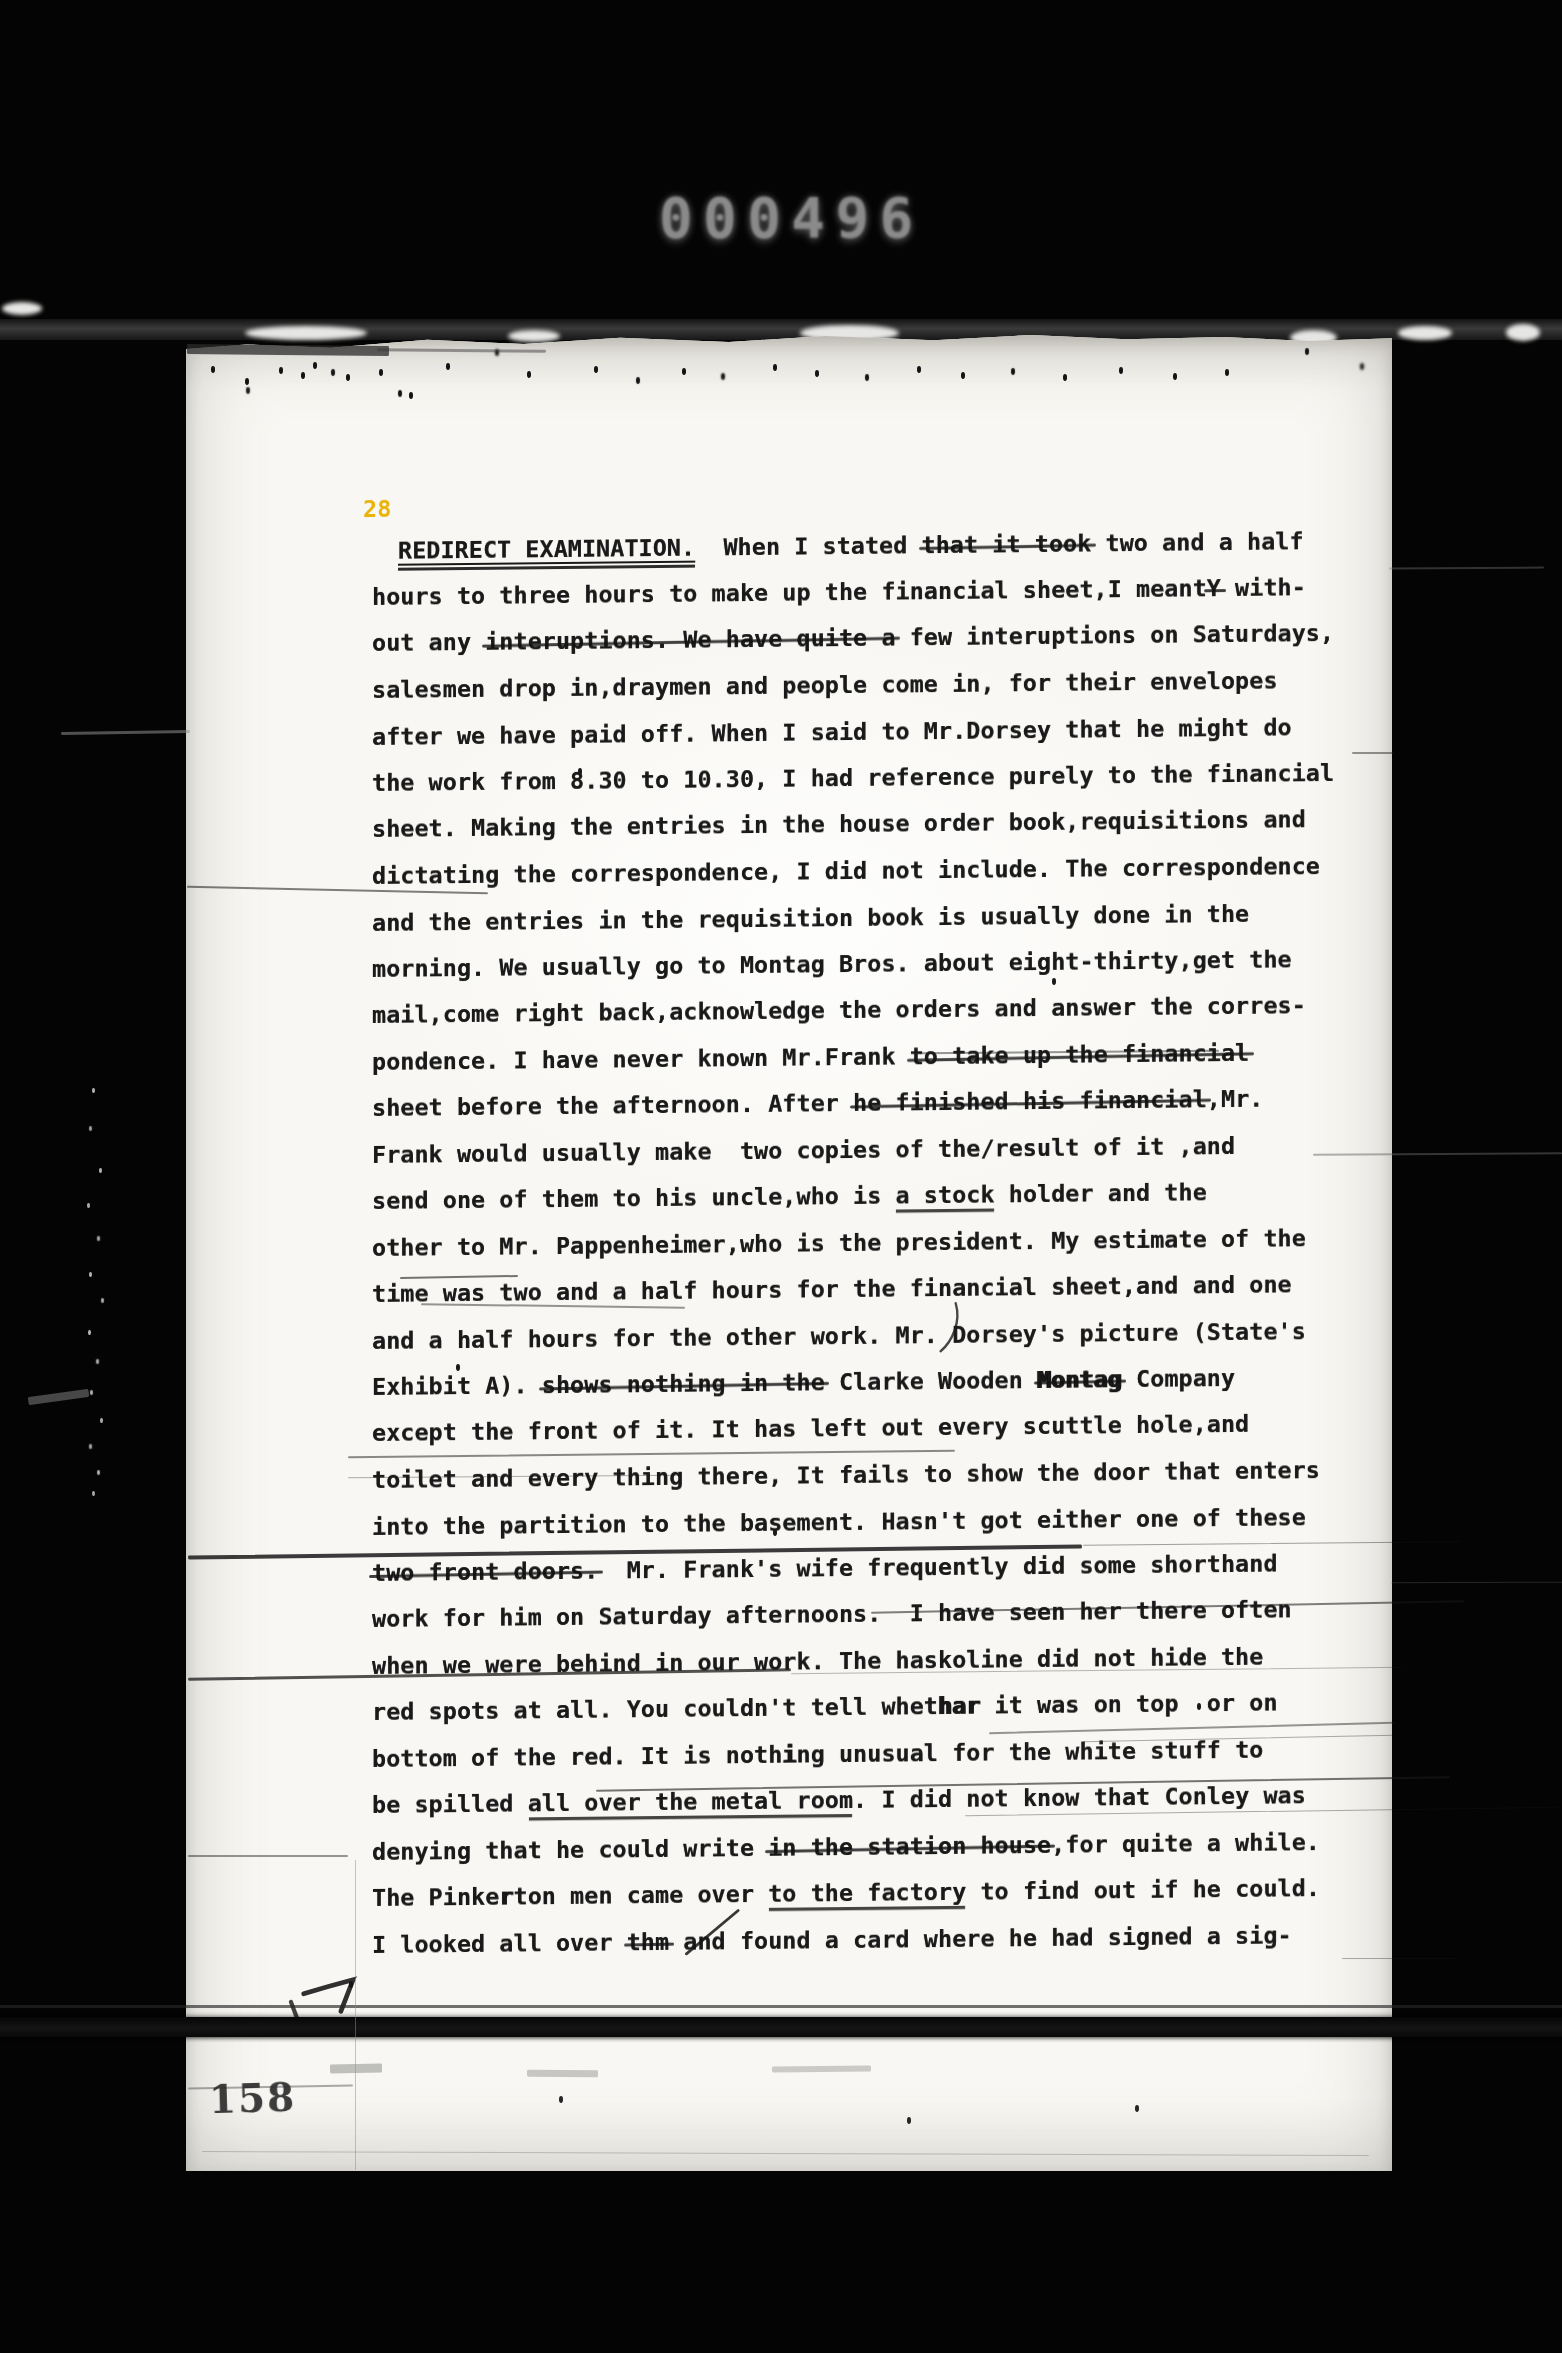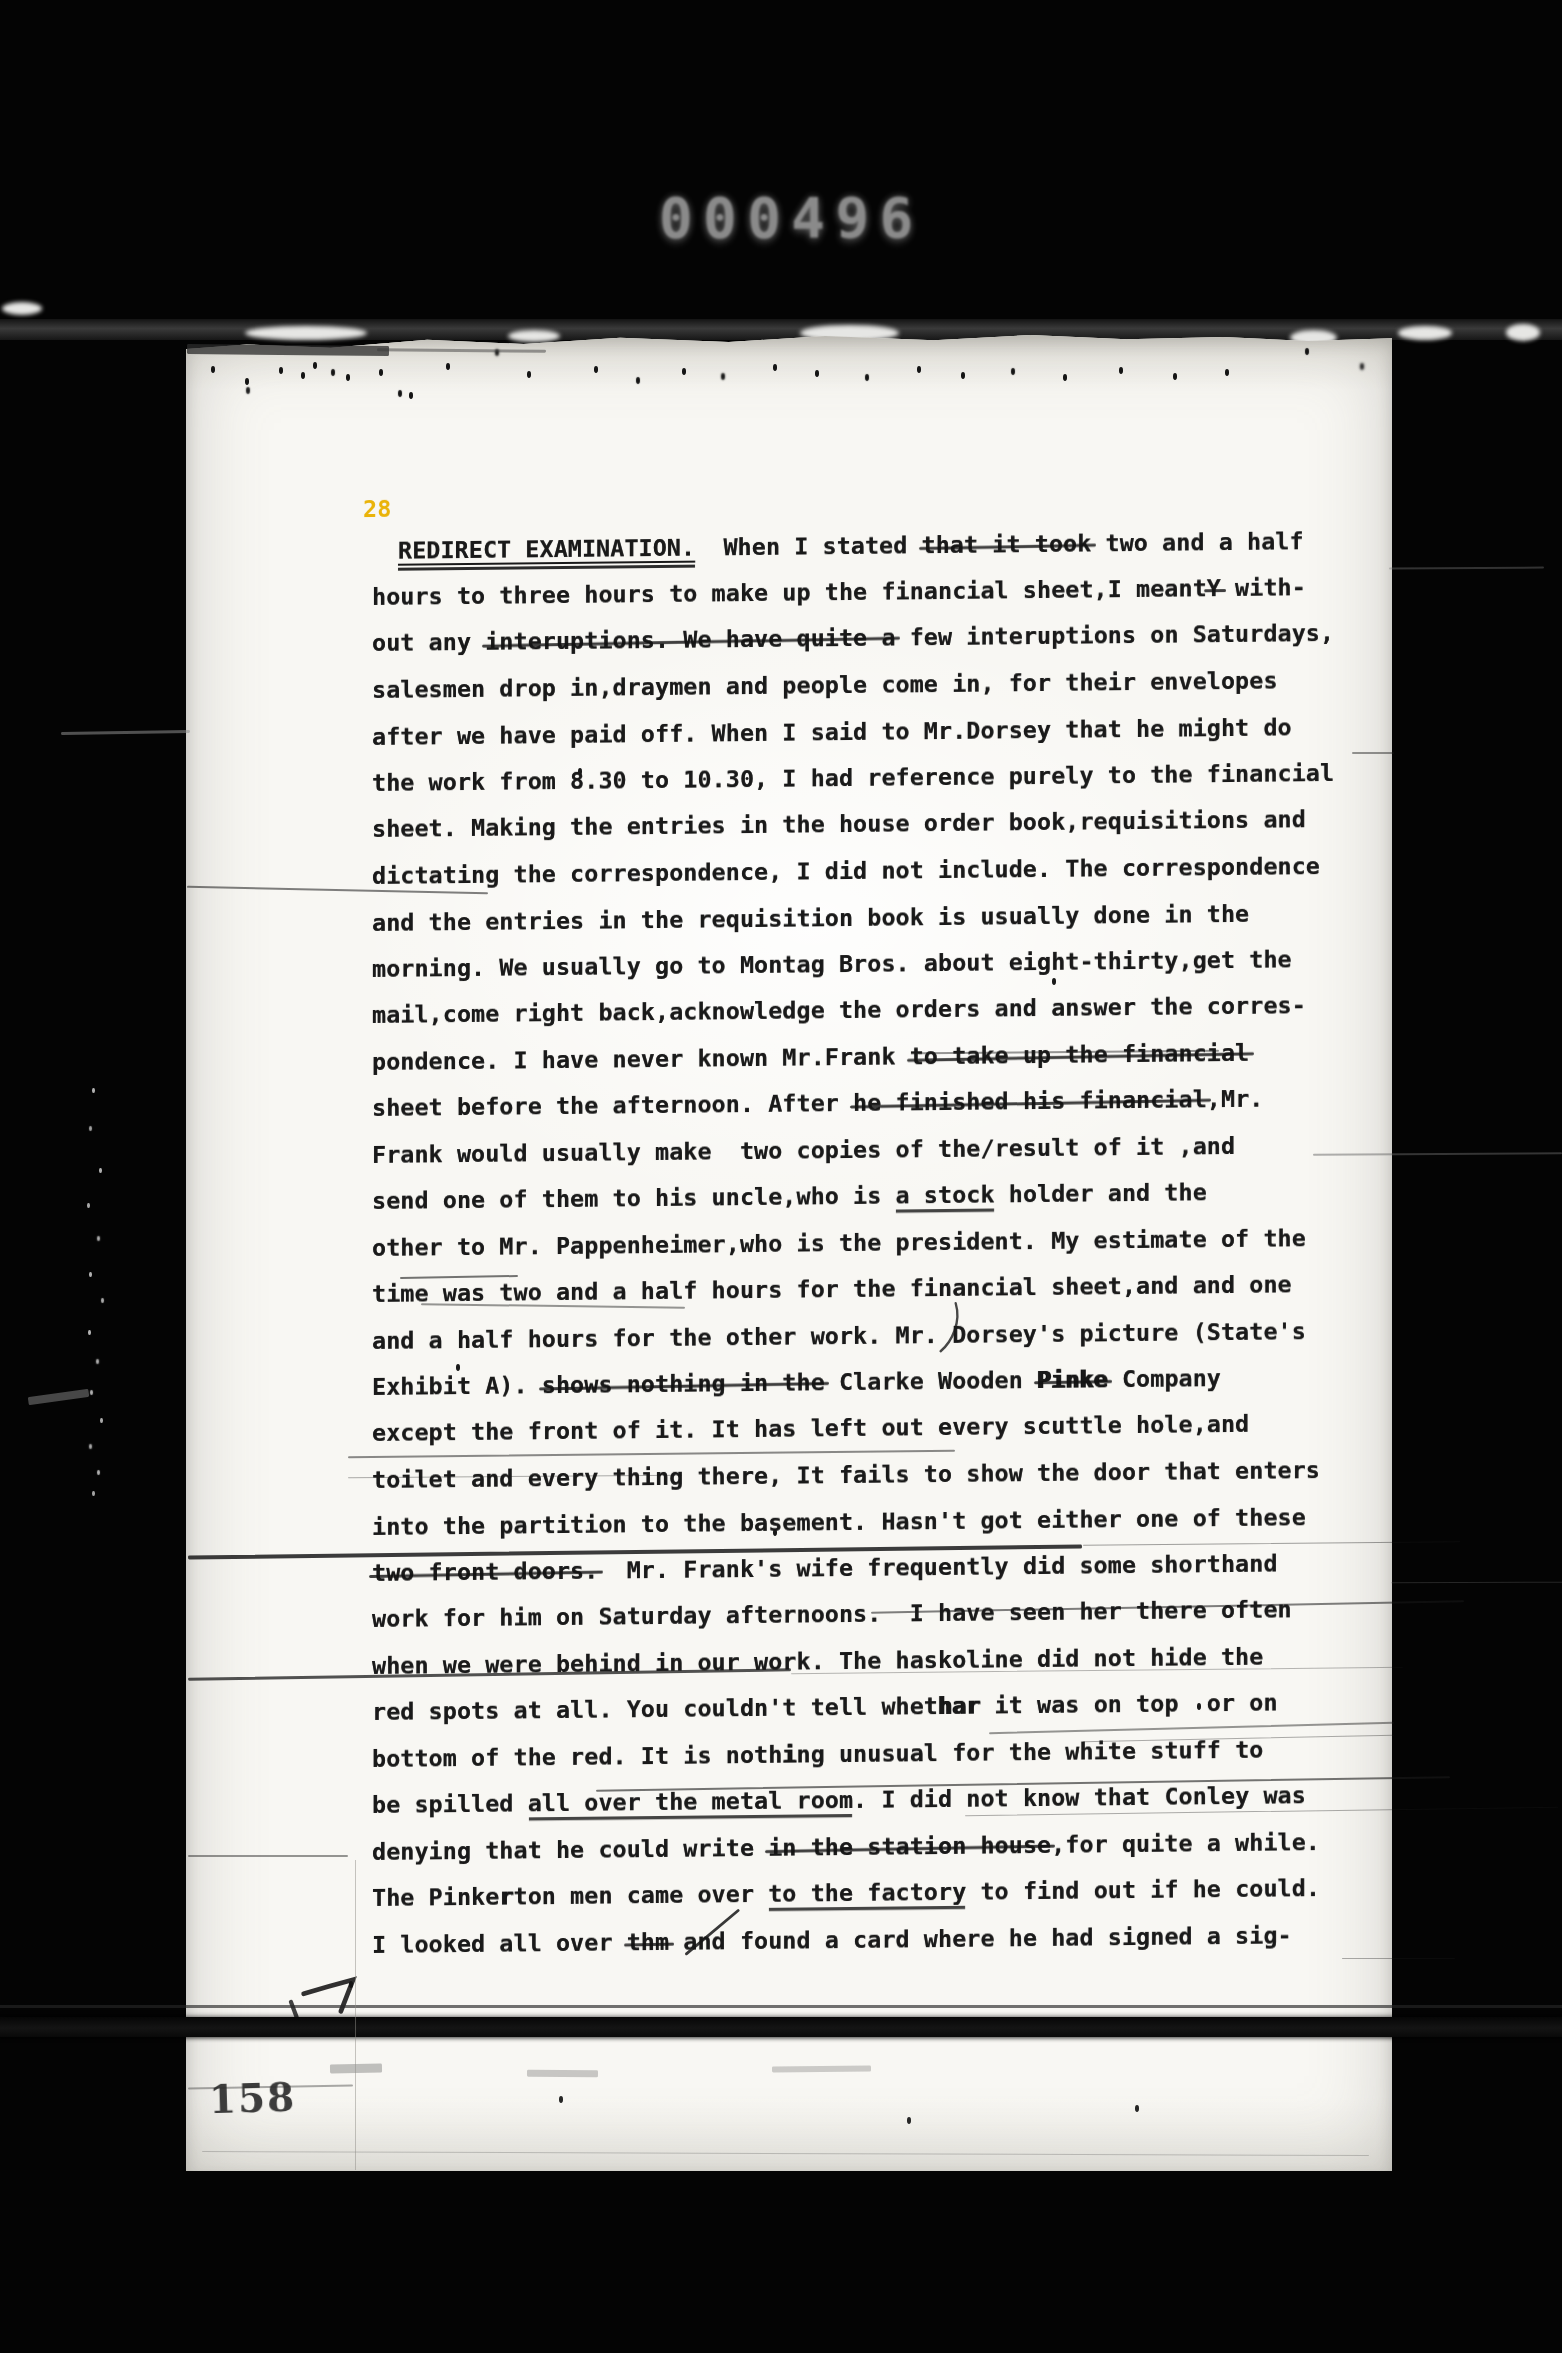--- a/index.html
+++ b/index.html
@@ -120,21 +120,21 @@
     <div class="tline" style="top: 909px; left: 372px;"><span class="seg">and the entries in the requisition book is usually done in the</span></div>
     <div class="tline" style="top: 955px; left: 372px;"><span class="seg">morning. We usually go to Montag Bros. about eight-thirty,get the</span></div>
     <div class="tline" style="top: 1001px; left: 372px;"><span class="seg">mail,come right back,acknowledge the orders and answer the corres-</span></div>
     <div class="tline" style="top: 1048px; left: 372px;"><span class="seg">pondence. I have never known Mr.Frank </span><span class="seg s-x">to take up the financial</span></div>
     <div class="tline" style="top: 1094px; left: 372px;"><span class="seg">sheet before the afternoon. After </span><span class="seg s-x">he finished his financial</span><span class="seg">,Mr.</span></div>
     <div class="tline" style="top: 1141px; left: 372px;"><span class="seg">Frank would usually make  two copies of the/result of it ,and</span></div>
     <div class="tline" style="top: 1187px; left: 372px;"><span class="seg">send one of them to his uncle,who is </span><span class="seg s-u">a stock</span><span class="seg"> holder and the</span></div>
     <div class="tline" style="top: 1234px; left: 372px;"><span class="seg">other to Mr. Pappenheimer,who is the president. My estimate of the</span></div>
     <div class="tline" style="top: 1280px; left: 372px;"><span class="seg">time was two and a half hours for the financial sheet,and and one</span></div>
     <div class="tline" style="top: 1327px; left: 372px;"><span class="seg">and a half hours for the other work. Mr. Dorsey's picture (State's</span></div>
-    <div class="tline" style="top: 1373px; left: 372px;"><span class="seg">Exhibit A). </span><span class="seg s-x">shows nothing in the</span><span class="seg"> Clarke Wooden </span><span class="seg s-b s-x">Pinke</span><span class="seg"> Company</span></div>
+    <div class="tline" style="top: 1373px; left: 372px;"><span class="seg">Exhibit A). </span><span class="seg s-x">shows nothing in the</span><span class="seg"> Clarke Wooden </span><span class="seg s-b s-x">Montag</span><span class="seg"> Company</span></div>
     <div class="tline" style="top: 1419px; left: 372px;"><span class="seg">except the front of it. It has left out every scuttle hole,and</span></div>
     <div class="tline" style="top: 1466px; left: 372px;"><span class="seg">toilet and every thing there, It fails to show the door that enters</span></div>
     <div class="tline" style="top: 1513px; left: 372px;"><span class="seg">into the partition to the basement. Hasn't got either one of these</span></div>
     <div class="tline" style="top: 1559px; left: 372px;"><span class="seg s-x">two front doors.</span><span class="seg">  Mr. Frank's wife frequently did some shorthand</span></div>
     <div class="tline" style="top: 1605px; left: 372px;"><span class="seg">work for him on Saturday afternoons.  I have seen her there often</span></div>
     <div class="tline" style="top: 1652px; left: 372px;"><span class="seg">when we were behind in our work. The haskoline did not hide the</span></div>
     <div class="tline" style="top: 1698px; left: 372px;"><span class="seg">red spots at all. You couldn't tell whet</span><span class="seg s-b">har</span><span class="seg"> it was on top  or on</span></div>
     <div class="tline" style="top: 1745px; left: 372px;"><span class="seg">bottom of the red. It is noth</span><span class="seg s-b">i</span><span class="seg">ng unusual for the white stuff to</span></div>
     <div class="tline" style="top: 1791px; left: 372px;"><span class="seg">be spilled </span><span class="seg s-u">all over the metal room</span><span class="seg">. I did not know that Conley was</span></div>
     <div class="tline" style="top: 1838px; left: 372px;"><span class="seg">denying that he could write </span><span class="seg s-x">in the station house</span><span class="seg">,for quite a while.</span></div>

